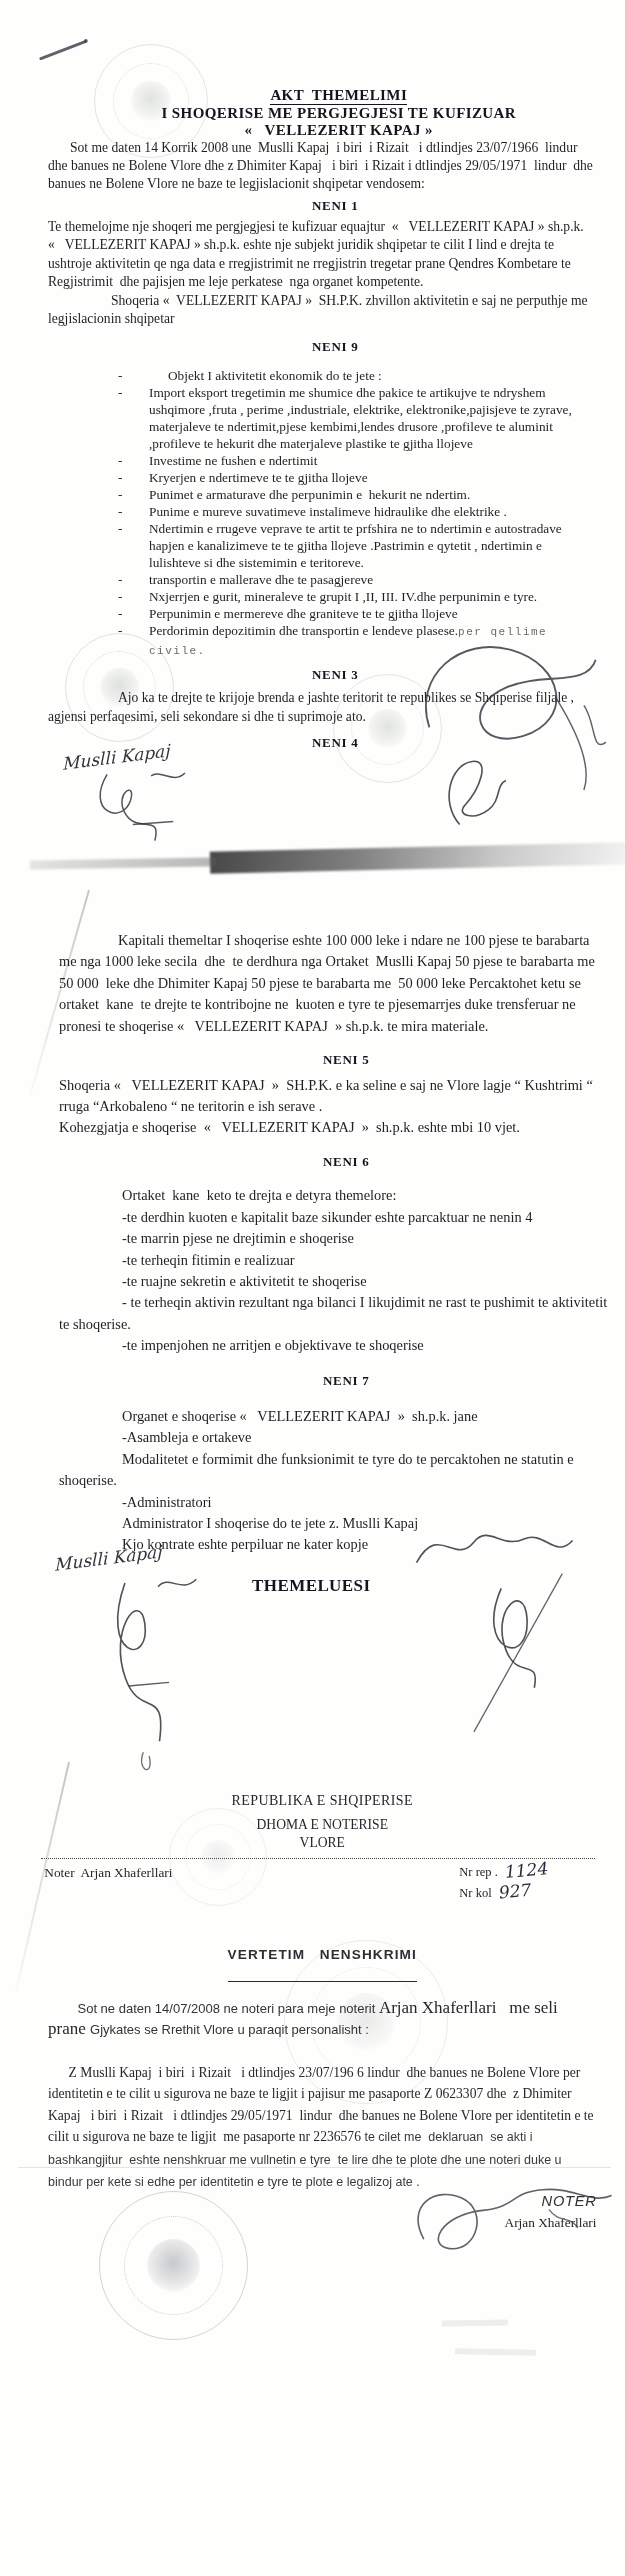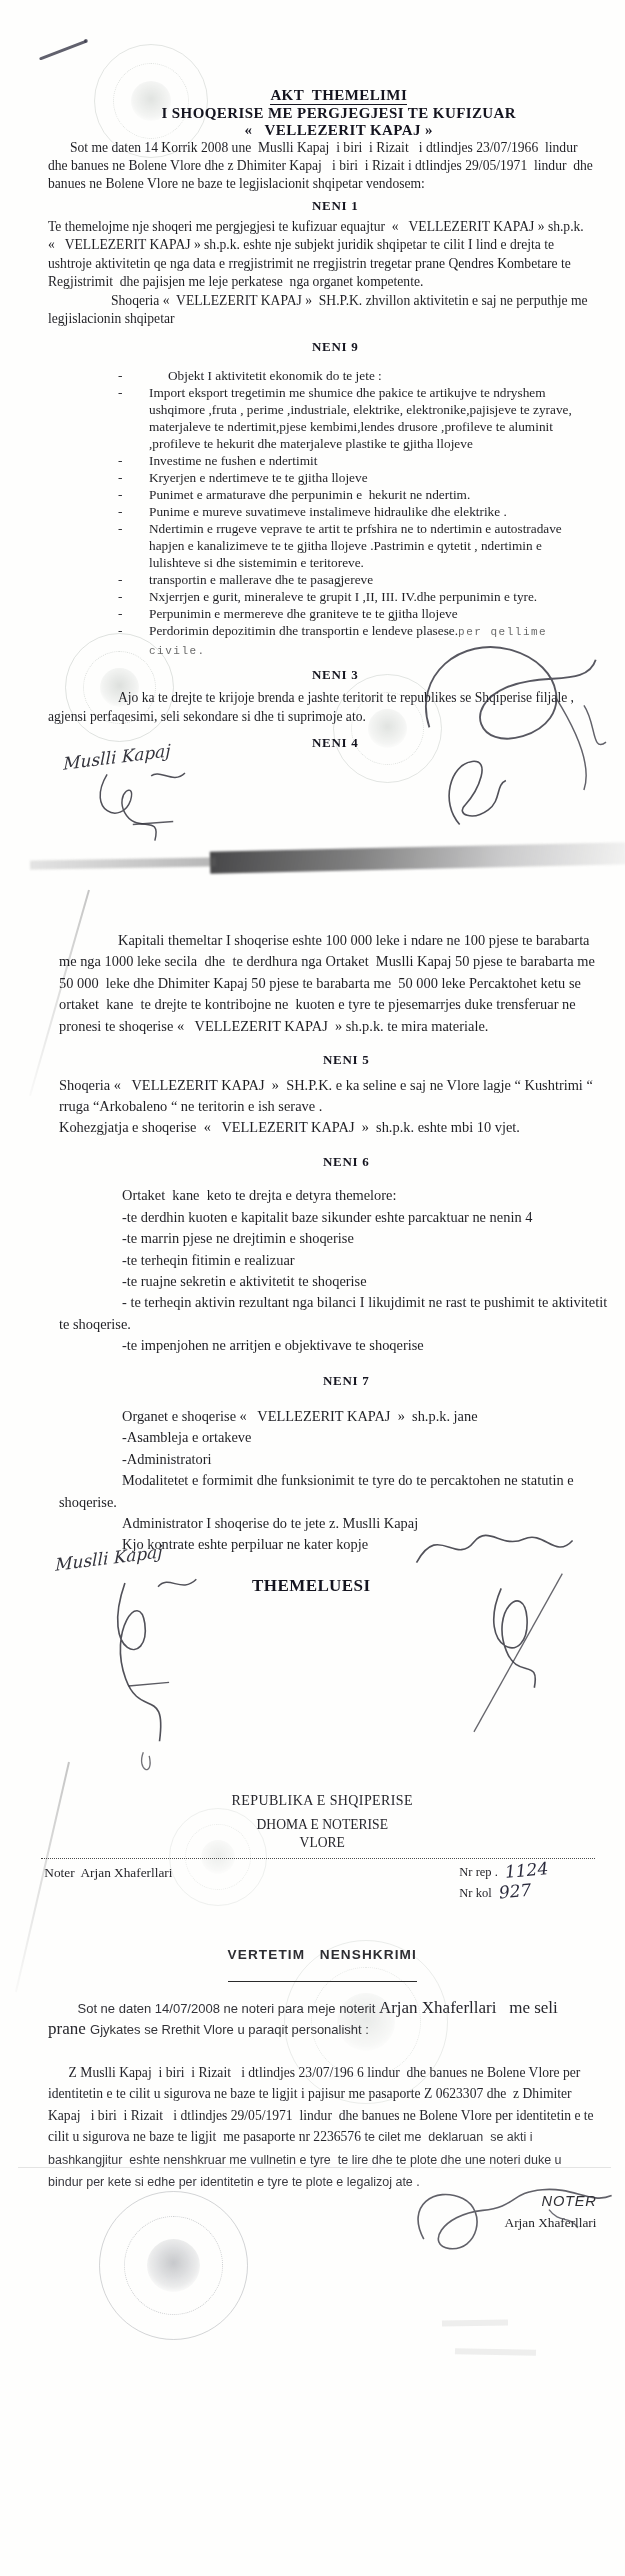--- a/index.html
+++ b/index.html
@@ -229,22 +229,22 @@
       <p class="ind85 pre">-te derdhin kuoten e kapitalit baze sikunder eshte parcaktuar ne nenin 4</p>
       <p class="ind85 pre">-te marrin pjese ne drejtimin e shoqerise</p>
       <p class="ind85 pre">-te terheqin fitimin e realizuar</p>
       <p class="ind85 pre">-te ruajne sekretin e aktivitetit te shoqerise</p>
       <p class="ind85 pre">- te terheqin aktivin rezultant nga bilanci I likujdimit ne rast te pushimit te aktivitetit te shoqerise.</p>
       <p class="ind85 pre">-te impenjohen ne arritjen e objektivave te shoqerise</p>
 
       <h2 class="neni n7 pre">NENI 7</h2>
       <p class="ind85 pre">Organet e shoqerise «   VELLEZERIT KAPAJ  »  sh.p.k. jane</p>
       <p class="ind85 pre">-Asambleja e ortakeve</p>
+      <p class="ind85 pre">Modalitetet e formimit dhe funksionimit te tyre do te percaktohen ne statutin e shoqerise.</p>
       <p class="ind85 pre">-Administratori</p>
-      <p class="ind85 pre">Modalitetet e formimit dhe funksionimit te tyre do te percaktohen ne statutin e shoqerise.</p>
       <p class="ind85 pre">Administrator I shoqerise do te jete z. Muslli Kapaj</p>
       <p class="ind85 pre">Kjo kontrate eshte perpiluar ne kater kopje</p>
 
       <div class="founders pre">THEMELUESI</div>
     </div>
 
     <div class="sig" style="left:55px;top:692px;">
       <div class="hand pre">Muslli Kapaj</div>
       <svg width="184" height="214" viewBox="0 0 250 290">
         <path d="M95 20 C60 120 130 135 122 75 C115 28 72 85 96 150 C116 205 152 160 142 235" fill="none" stroke="#33333c" stroke-width="2.2" opacity=".85"></path>

